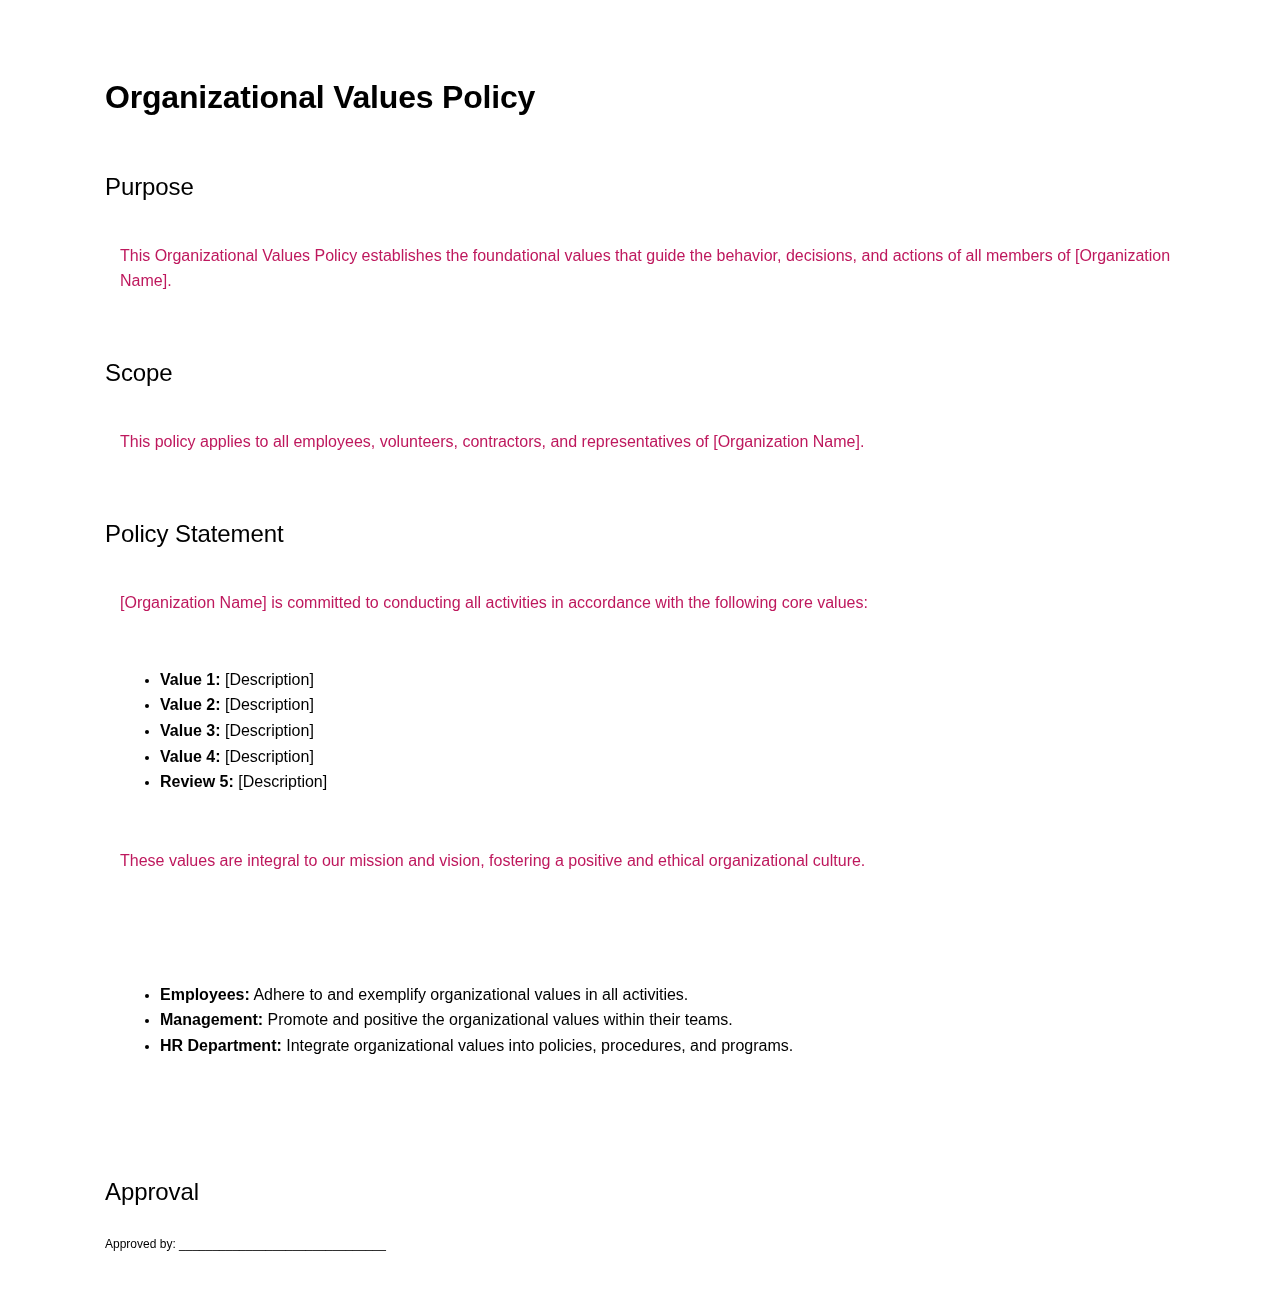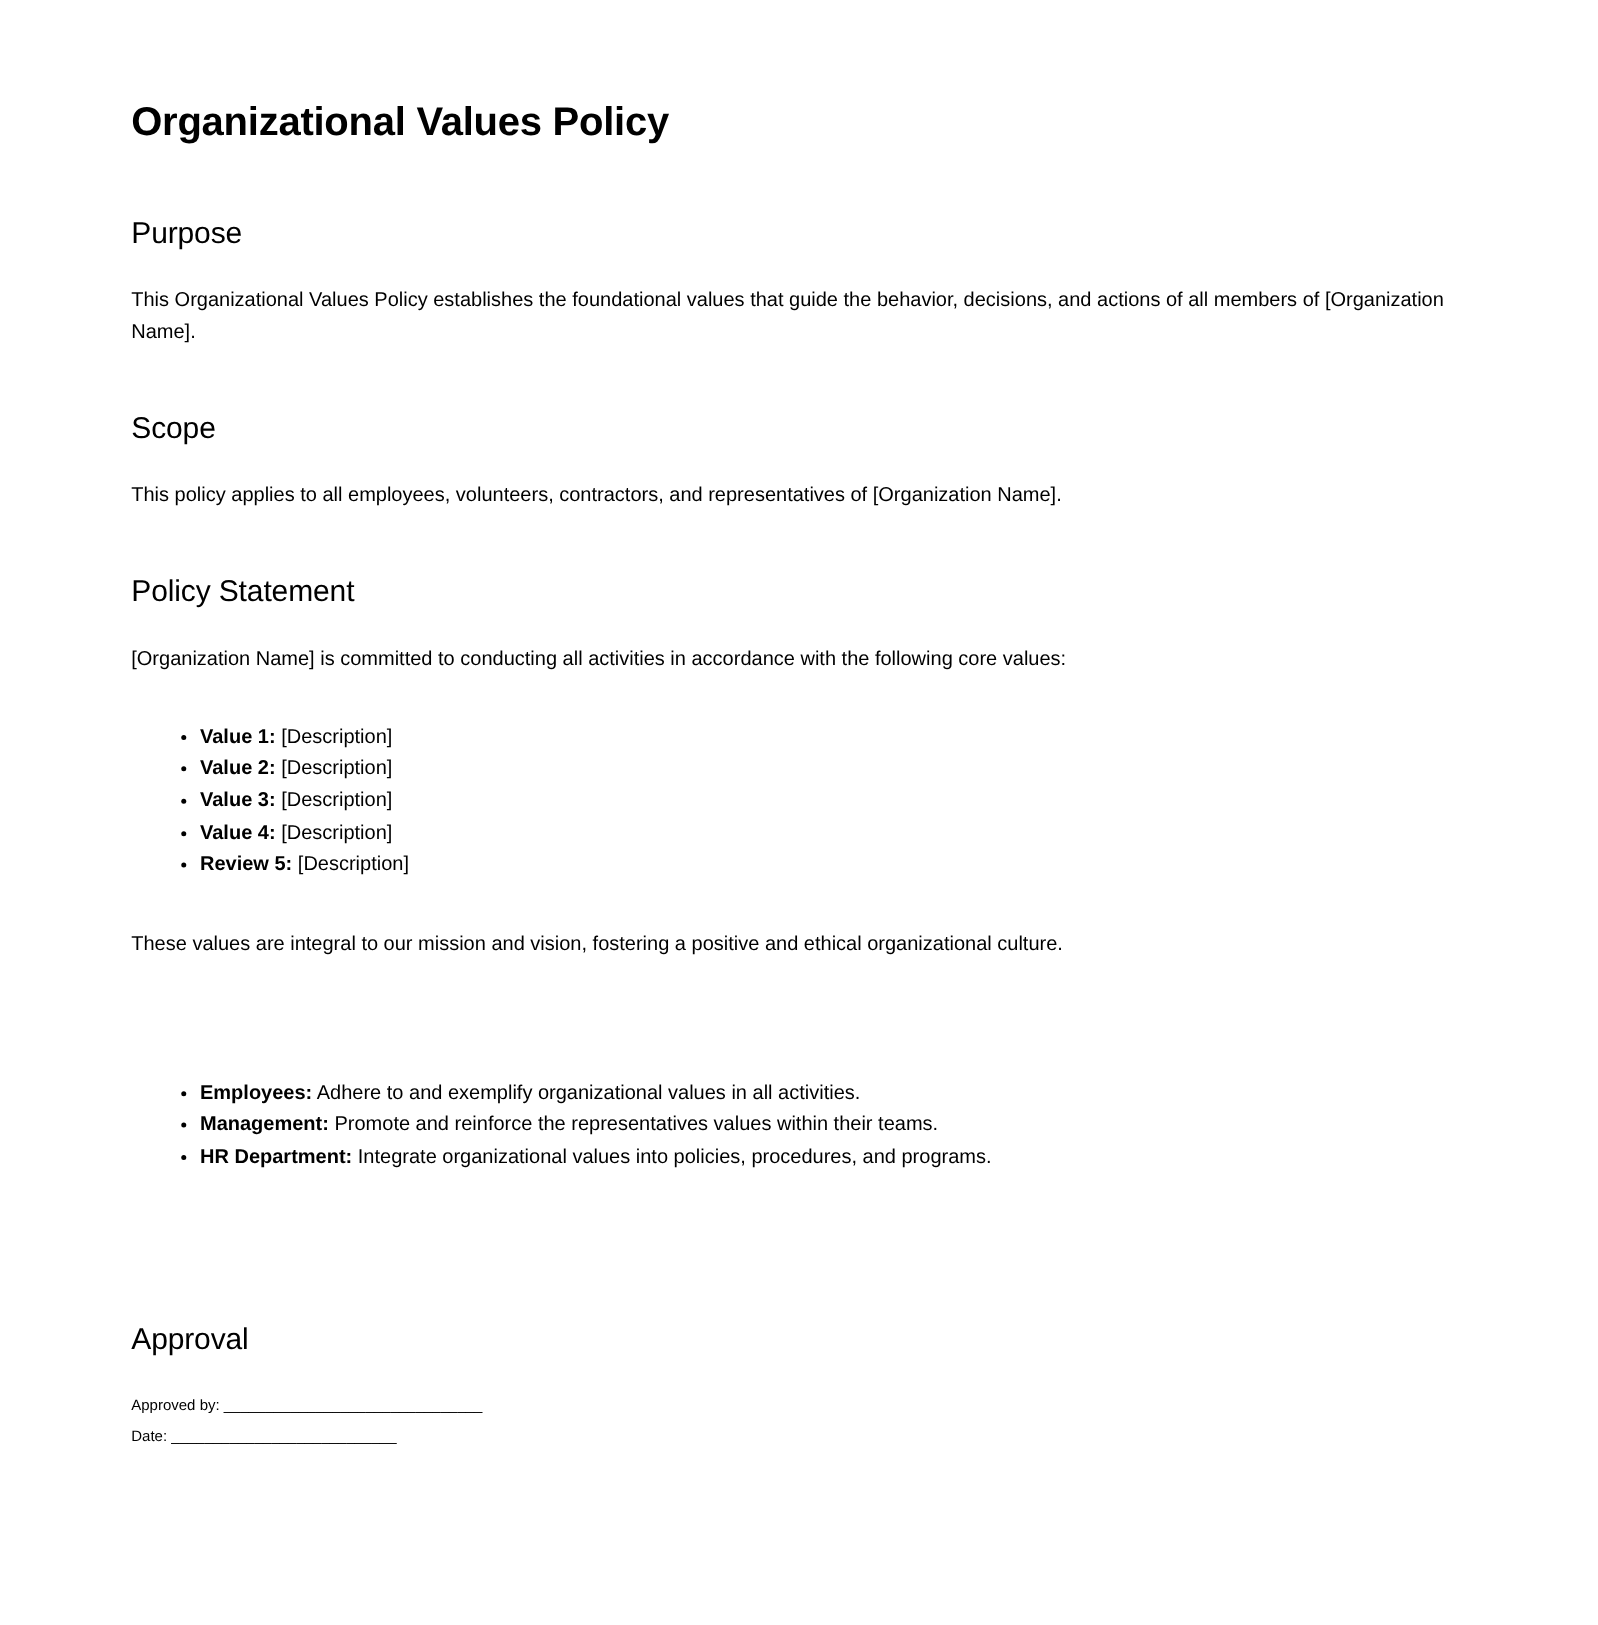--- a/index.html
+++ b/index.html
@@ -42,23 +42,23 @@
   
   .sp-title-to-h2 { height: 57px; }
   .sp-h2-to-p { height: 26px; }
   .sp-p-to-h2 { height: 51px; }
   .sp-p-to-list { height: 20px; }
   .sp-list-to-p { height: 21px; }
 
   p.body-text {
     font-size: 16px;
     line-height: 25px;
-    margin: 0;
+    margin: 15px;
     max-width: 1060px;
-    color: #000000;
+    color: #be185d;
   }
   ul.bullet-list {
     margin: 17px;
     padding: 0 0 0 38px;
     list-style-type: disc;
   }
   ul.bullet-list li {
     font-size: 16px;
     line-height: 25.6px;
     margin: 0;
@@ -138,36 +138,35 @@
 
   <section class="section">
     <div class="sp-h2-to-p"></div>
     <ul class="bullet-list">
       <li>
         <span class="bold-label">Employees:</span>
         <span>Adhere to and exemplify organizational values in all activities.</span>
       </li>
       <li>
         <span class="bold-label">Management:</span>
-        <span>Promote and reinforce the representatives values within their teams.</span>
+        <span>Promote and positive the organizational values within their teams.</span>
       </li>
       <li>
         <span class="bold-label">HR Department:</span>
         <span>Integrate organizational values into policies, procedures, and programs.</span>
       </li>
     </ul>
   </section>
 
   <div class="sp-p-to-h2"></div>
 
 
   <div class="sp-p-to-h2"></div>
 
   <section class="section">
     <h2 class="section-heading">Approval</h2>
     <div class="sp-h2-to-p"></div>
     <div class="approval-lines">
       <div class="line-row"><span>Approved by: </span><span>_______________________________</span></div>
-      <div class="line-row"><span>Date: </span><span>___________________________</span></div>
     </div>
   </section>
 
 </div>
 
 </body></html>

